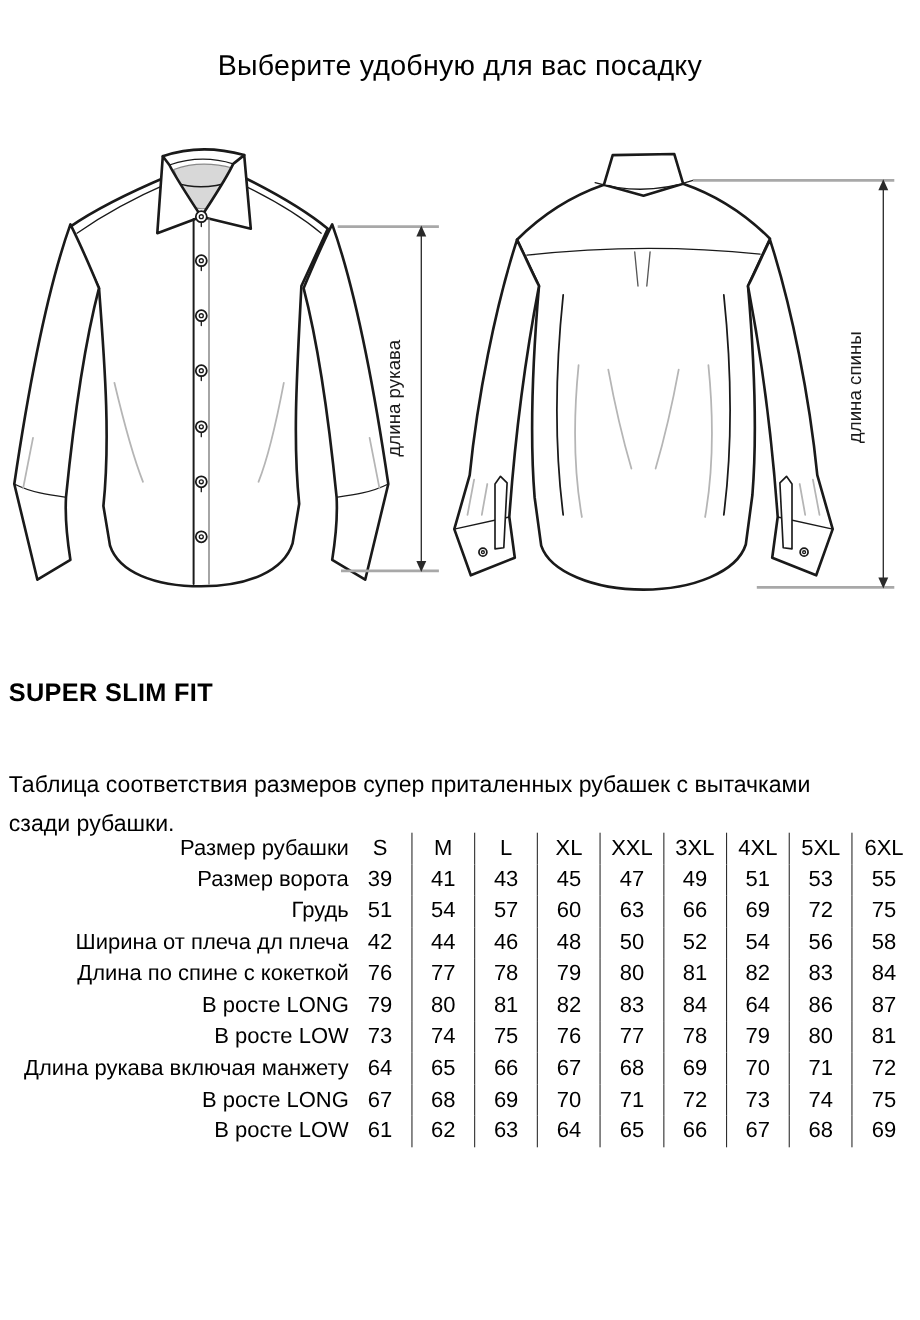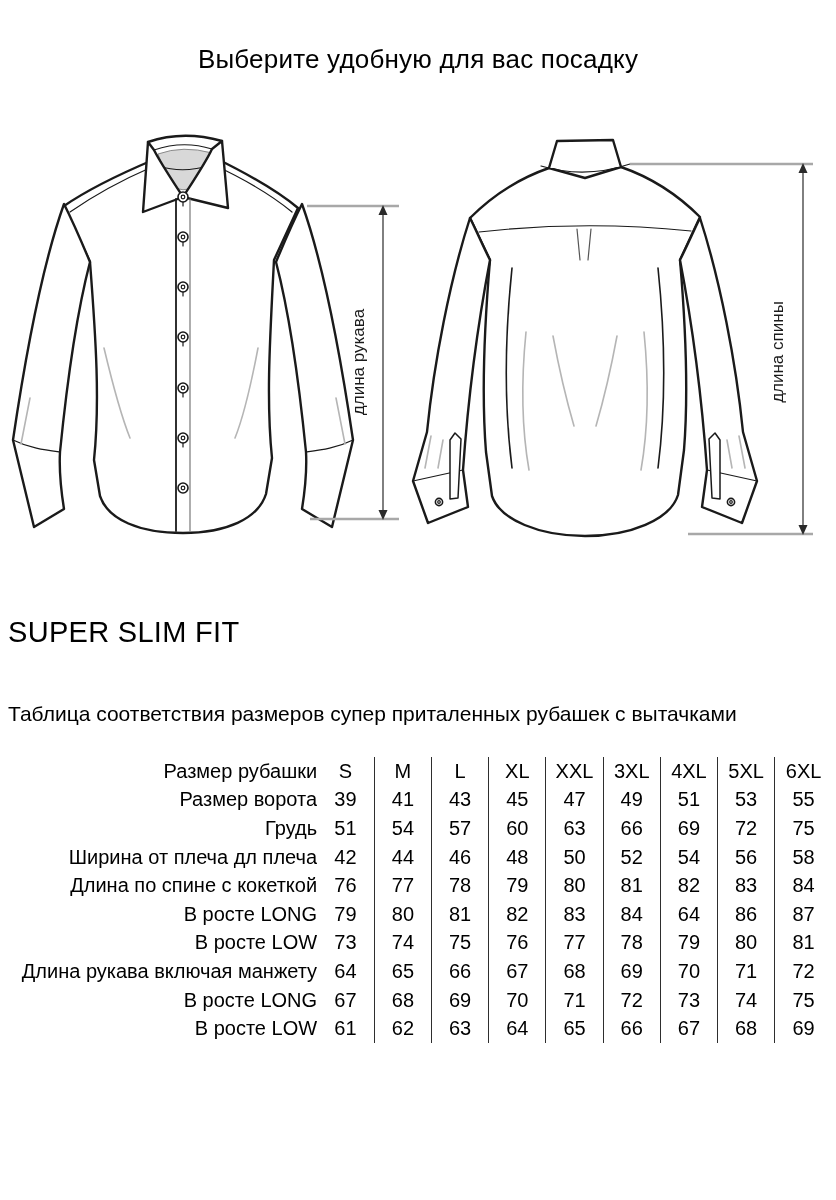--- a/index.html
+++ b/index.html
@@ -25,21 +25,21 @@
   .soft{stroke:var(--soft_line);stroke-width:1.6;fill:none;stroke-linecap:round;}
   .shade{fill:var(--collar_shade);stroke:#8a8a8a;stroke-width:1;}
   .tick{stroke:var(--measure_tick);stroke-width:2.6;}
   .mline{stroke:#2a2a2a;stroke-width:1.2;fill:none;}
   .mhead{fill:#2a2a2a;stroke:none;}
   .mlabel{font-family:"Liberation Sans",sans-serif;font-size:17px;fill:#1a1a1a;}
   .btn{fill:#ffffff;stroke:var(--line);stroke-width:1.6;}
   .btnc{fill:none;stroke:var(--line);stroke-width:1.2;}
 
   .section-heading{
-    top:616px;left:8px;font-size:29px;font-weight:400;letter-spacing:0.3px;
+    top:616px;left:8px;font-size:23px;font-weight:700;letter-spacing:0.3px;
   }
   .section-desc{
     top:656px;left:8px;width:810px;font-size:21px;line-height:35px;font-weight:400;margin-top:40px;
   }
   table.size-table{
     position:absolute;top:757px;left:8px;width:824px;
     border-collapse:collapse;table-layout:fixed;
     font-size:20px;color:var(--text);
   }
   table.size-table td{
@@ -198,20 +198,21 @@
     <polygon class="mhead" points="803,63 798.5,73 807.5,73"></polygon>
     <polygon class="mhead" points="803,435 798.5,425 807.5,425"></polygon>
     <text class="mlabel" x="783" y="252" text-anchor="middle" transform="rotate(-90 783 252)">длина спины</text>
   </g>
 </svg>
 </div>
 
 <div class="abs section-heading">SUPER SLIM FIT</div>
 <div class="abs section-desc">
     <div>Таблица соответствия размеров супер приталенных рубашек с вытачками</div>
+    <div>сзади рубашки.</div>
   </div>
 
 <table class="size-table">
   <colgroup>
     <col style="width:309px">
     <col style="width:57.2px">
       <col style="width:57.2px">
       <col style="width:57.2px">
     <col style="width:57.2px">
       <col style="width:57.2px">

